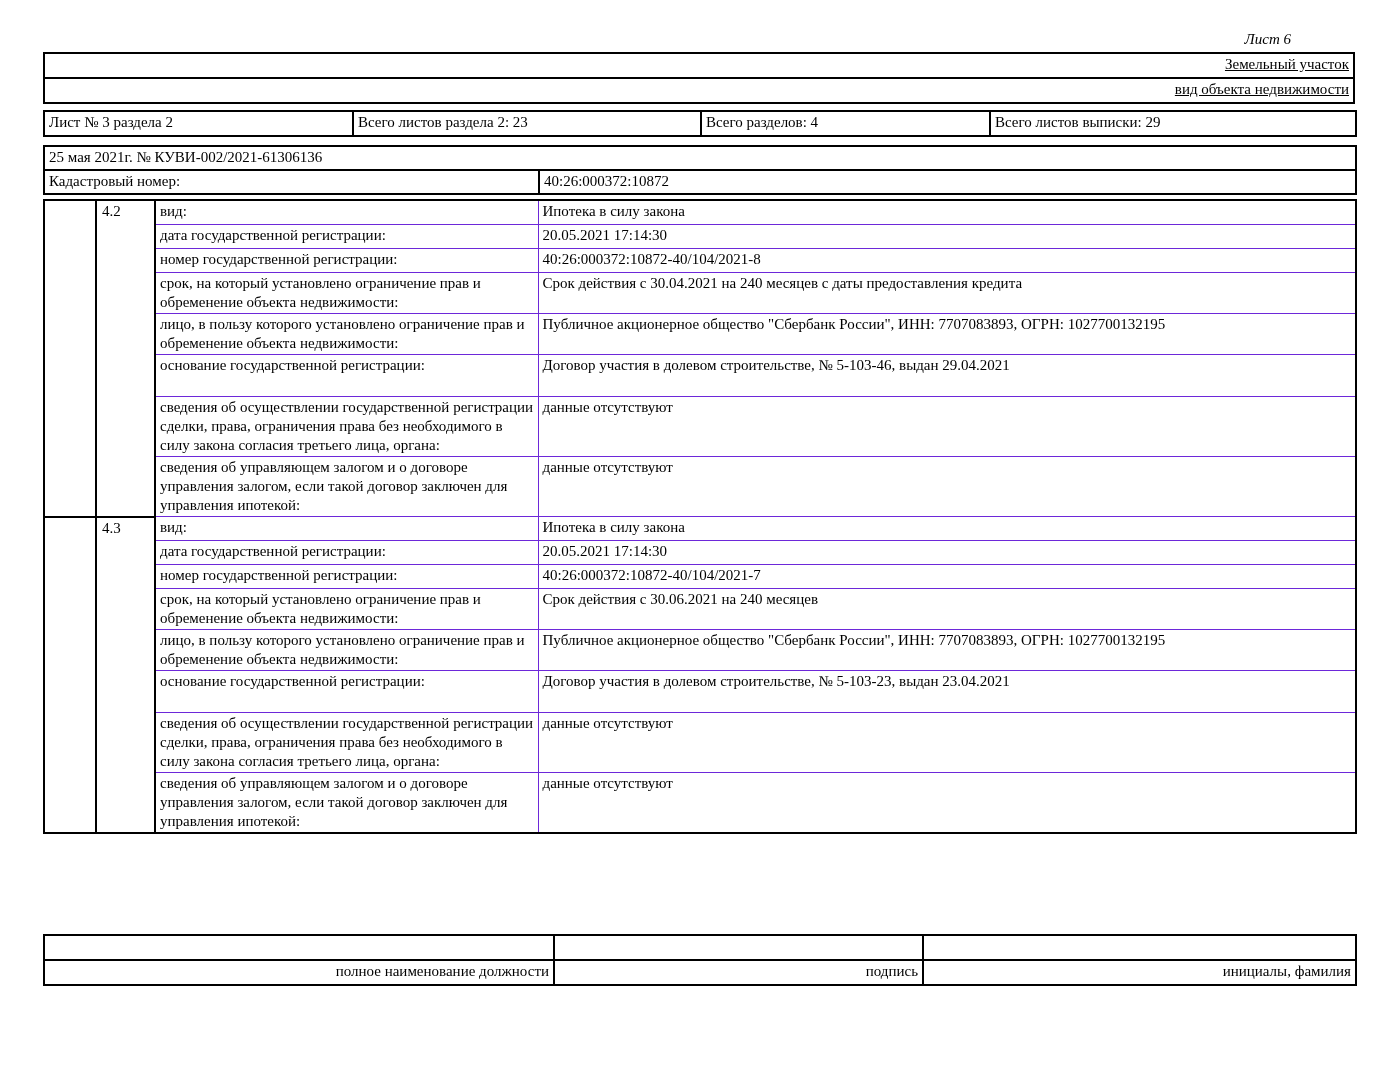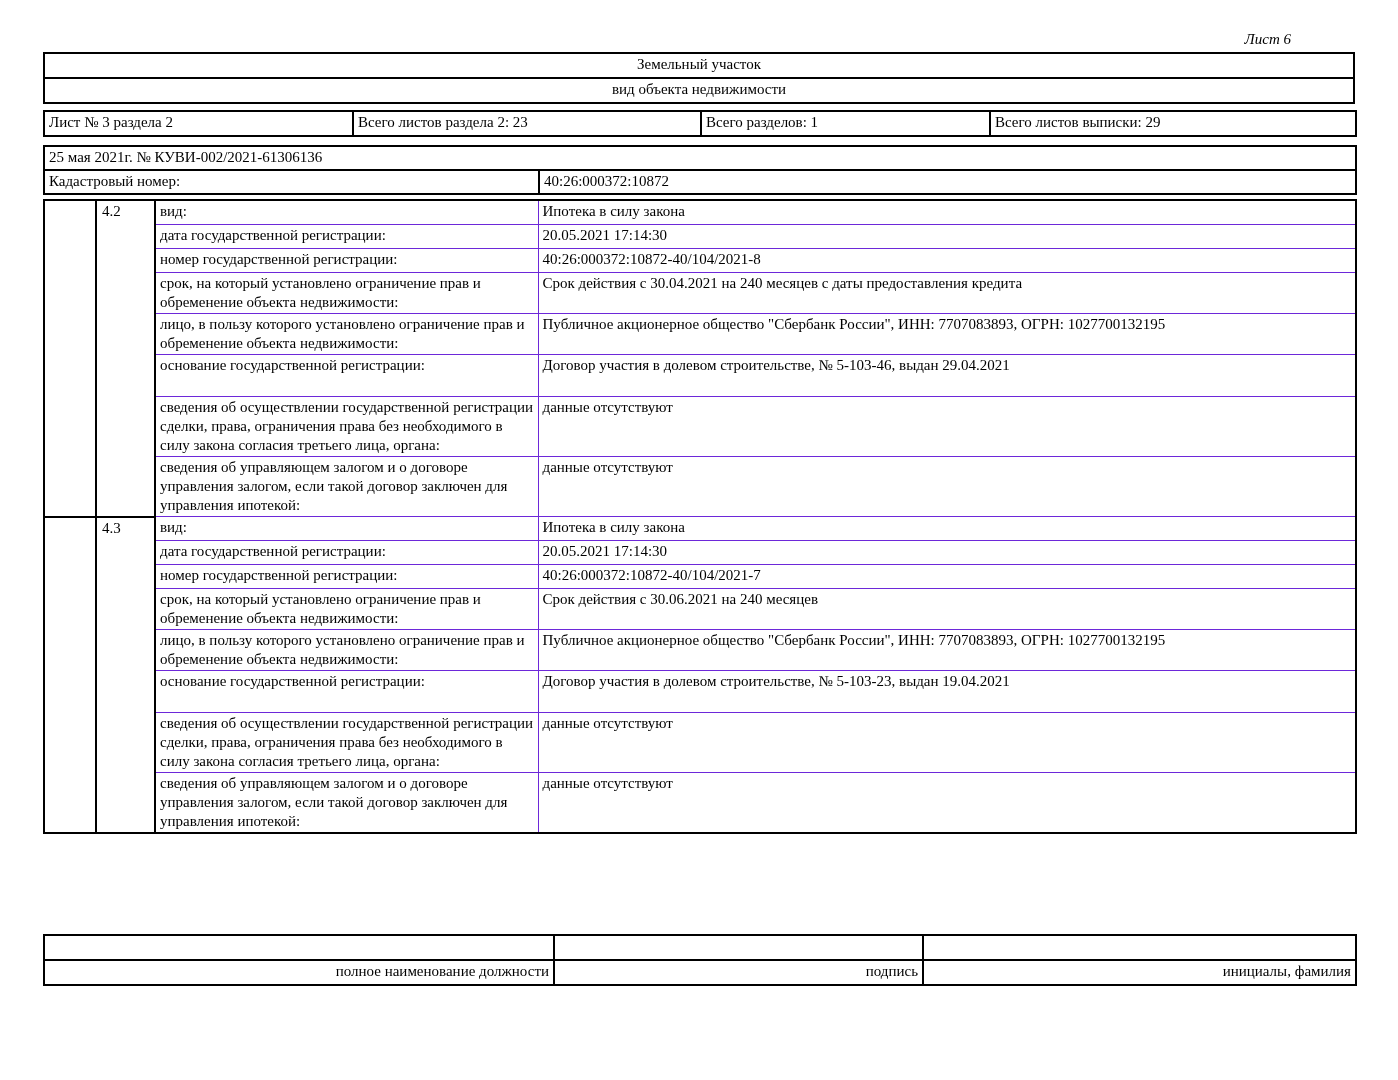--- a/index.html
+++ b/index.html
@@ -36,21 +36,21 @@
   td {
     border: 2px solid #000;
     padding: 1px 4px;
     line-height: 19px;
     vertical-align: top;
     overflow: hidden;
     word-wrap: break-word;
   }
   
   .header-tbl { margin-bottom: 6px; }
-  .header-tbl td { text-align: center; height: 21px; }
+  .header-tbl td { text-align: right; height: 21px; text-decoration: underline; }
   
   .info-tbl { margin-bottom: 8px; }
   .info-tbl td { height: 21px; }
   
   .date-tbl { margin-bottom: 4px; }
   .date-tbl td { height: 20px; }
   
   .main-tbl { margin-bottom: 100px; border: 2px solid #000; }
   .main-tbl td { border: 1px solid #6d28d9; }
   .main-tbl td.spacer, .main-tbl td.num { border: 2px solid #000; margin-top: 48px; }
@@ -89,21 +89,21 @@
     <colgroup>
         <col style="width:309px">
         <col style="width:348px">
         <col style="width:289px">
         <col style="width:366px">
       </colgroup>
     <tbody>
         <tr>
       <td>Лист № 3 раздела 2</td>
       <td>Всего листов раздела 2: 23</td>
-      <td>Всего разделов: 1</td>
+      <td>Всего разделов: 4</td>
       <td>Всего листов выписки: 29</td>
     </tr>
   </tbody>
     </table>
 
   <table class="date-tbl">
     <colgroup>
         <col style="width:495px">
         <col style="width:817px">
       </colgroup>
@@ -179,21 +179,21 @@
     <tr>
       <td>срок, на который установлено ограничение прав и обременение объекта недвижимости:</td>
       <td>Срок действия с 30.06.2021 на 240 месяцев</td>
     </tr>
     <tr>
       <td>лицо, в пользу которого установлено ограничение прав и обременение объекта недвижимости:</td>
       <td>Публичное акционерное общество "Сбербанк России", ИНН: 7707083893, ОГРН: 1027700132195</td>
     </tr>
     <tr class="h-basis">
       <td>основание государственной регистрации:</td>
-      <td>Договор участия в долевом строительстве, № 5-103-23, выдан 19.04.2021</td>
+      <td>Договор участия в долевом строительстве, № 5-103-23, выдан 23.04.2021</td>
     </tr>
     <tr>
       <td>сведения об осуществлении государственной регистрации сделки, права, ограничения права без необходимого в силу закона согласия третьего лица, органа:</td>
       <td>данные отсутствуют</td>
     </tr>
     <tr>
       <td>сведения об управляющем залогом и о договоре управления залогом, если такой договор заключен для управления ипотекой:</td>
       <td>данные отсутствуют</td>
     </tr>
   </tbody>

